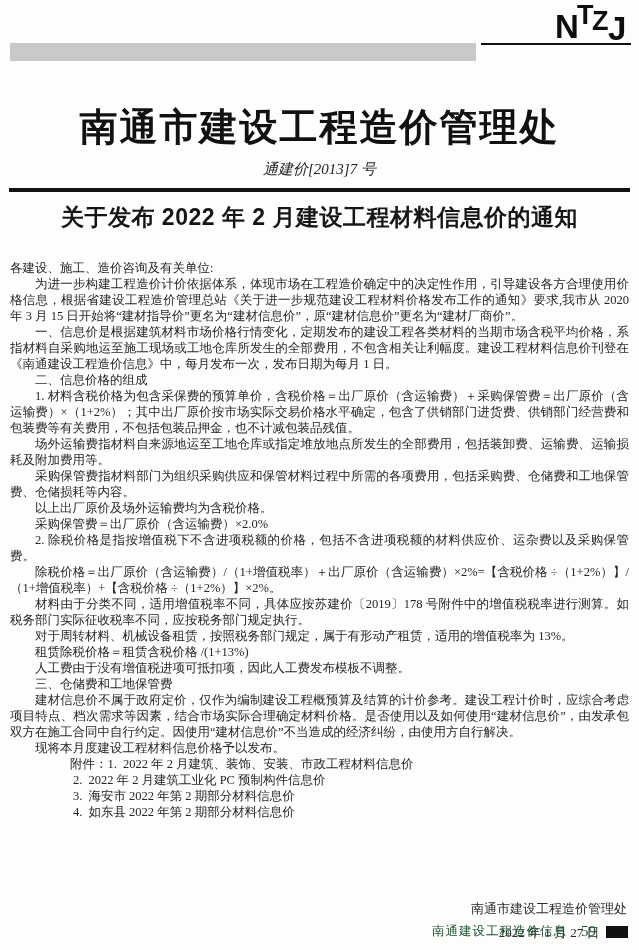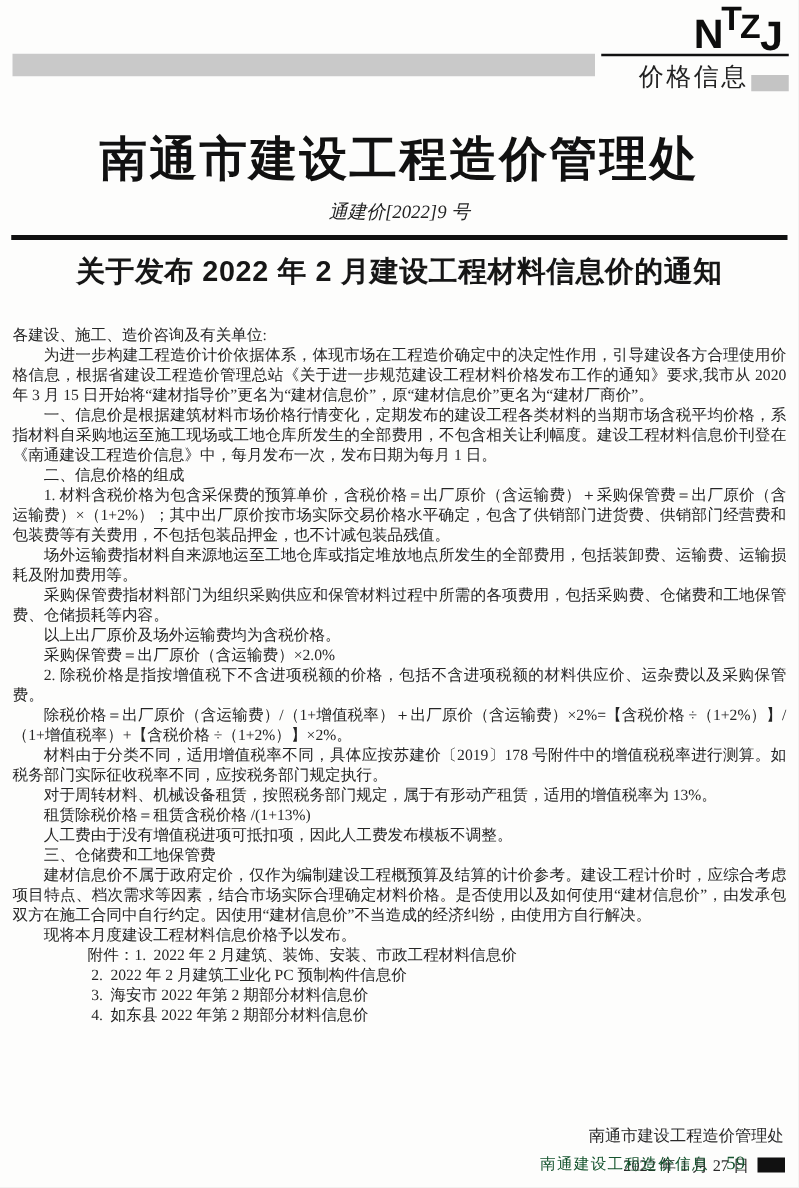--- a/index.html
+++ b/index.html
@@ -57,30 +57,26 @@
   <header class="masthead">
     <div class="gray-bar"></div>
     <div class="brand">
       <div class="logo">
         <span class="l-n">N</span>
         <span class="l-t">T</span>
         <span class="l-z">Z</span>
         <span class="l-j">J</span>
       </div>
       <div class="brand-rule"></div>
-      <div class="brand-row">
-        <span class="section-label">价格信息</span>
-        <span class="gray-chip"></span>
-      </div>
     </div>
   </header>
 
   <section class="doc-header">
     <h1 class="org-title">南通市建设工程造价管理处</h1>
-    <div class="doc-number">通建价[2022]9 号</div>
+    <div class="doc-number">通建价[2013]7 号</div>
     <div class="thick-rule"></div>
     <h2 class="notice-title">关于发布 2022 年 2 月建设工程材料信息价的通知</h2>
   </section>
 
   <section class="body">
     <p class="no-indent">各建设、施工、造价咨询及有关单位:</p>
     <p>为进一步构建工程造价计价依据体系，体现市场在工程造价确定中的决定性作用，引导建设各方合理使用价格信息，根据省建设工程造价管理总站《关于进一步规范建设工程材料价格发布工作的通知》要求,我市从 2020 年 3 月 15 日开始将“建材指导价”更名为“建材信息价”，原“建材信息价”更名为“建材厂商价”。</p>
     <p>一、信息价是根据建筑材料市场价格行情变化，定期发布的建设工程各类材料的当期市场含税平均价格，系指材料自采购地运至施工现场或工地仓库所发生的全部费用，不包含相关让利幅度。建设工程材料信息价刊登在《南通建设工程造价信息》中，每月发布一次，发布日期为每月 1 日。</p>
     <p>二、信息价格的组成</p>
     <p>1. 材料含税价格为包含采保费的预算单价，含税价格＝出厂原价（含运输费）＋采购保管费＝出厂原价（含运输费）×（1+2%）；其中出厂原价按市场实际交易价格水平确定，包含了供销部门进货费、供销部门经营费和包装费等有关费用，不包括包装品押金，也不计减包装品残值。</p>

